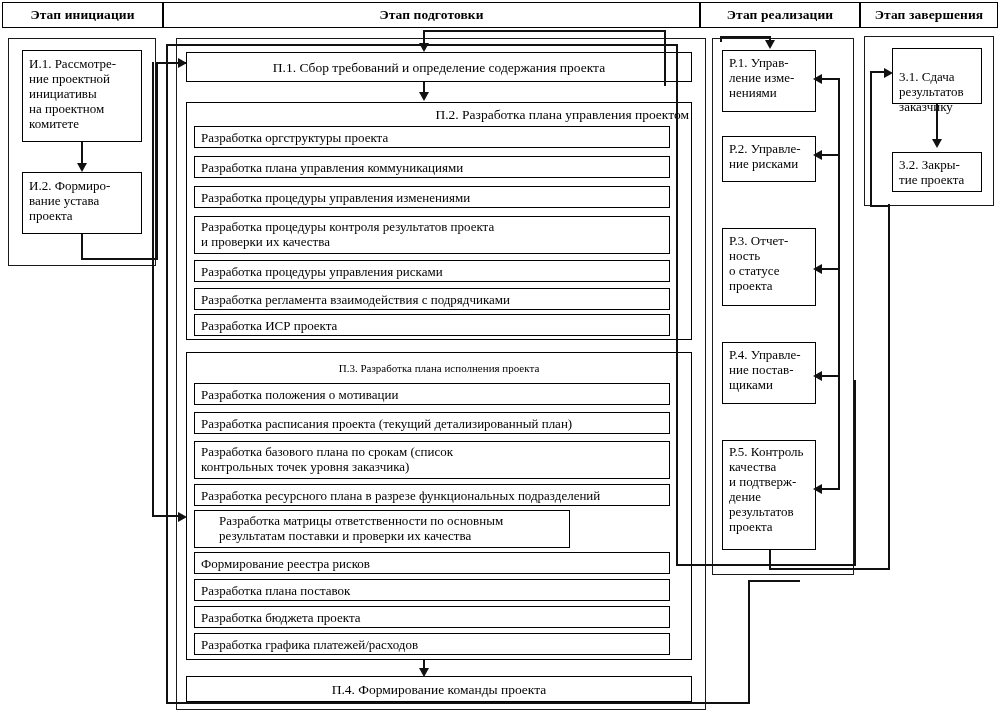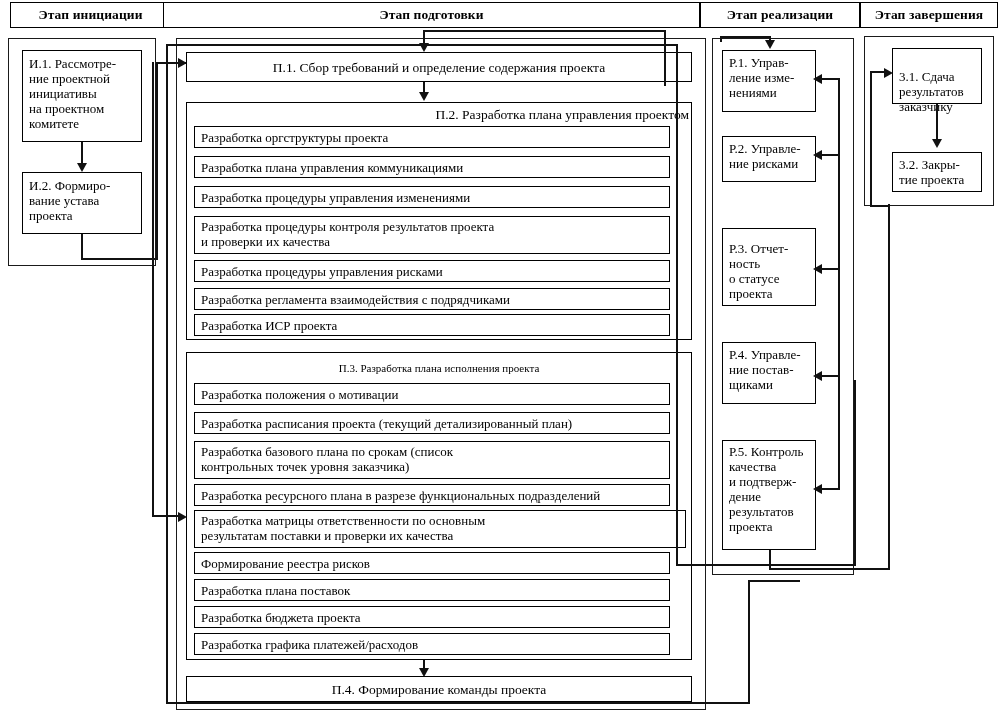--- a/index.html
+++ b/index.html
@@ -28,21 +28,21 @@
   .ar{position:absolute;width:0;height:0;}
   .ar-d{border-left:5.5px solid transparent;border-right:5.5px solid transparent;border-top:9px solid #111;}
   .ar-l{border-top:5.5px solid transparent;border-bottom:5.5px solid transparent;border-right:9px solid #111;}
   .ar-r{border-top:5.5px solid transparent;border-bottom:5.5px solid transparent;border-left:9px solid #111;}
 </style>
 </head>
 <body>
 
 <div id="page">
 
-  <div class="hdr" style="left:2px;top:2px;width:161px;height:26px;margin-left:8px;">Этап инициации</div>
+  <div class="hdr" style="left:2px;top:2px;width:161px;height:26px;">Этап инициации</div>
   <div class="hdr" style="left:163px;top:2px;width:537px;height:26px;">Этап подготовки</div>
   <div class="hdr" style="left:700px;top:2px;width:160px;height:26px;">Этап реализации</div>
   <div class="hdr" style="left:860px;top:2px;width:138px;height:26px;">Этап завершения</div>
 
   <div class="thin" style="left:8px;top:38px;width:148px;height:228px;"></div>
 
   <div class="thin" style="left:176px;top:38px;width:530px;height:672px;"></div>
 
   <div class="thin" style="left:712px;top:38px;width:142px;height:537px;"></div>
 
@@ -90,21 +90,21 @@
   <div class="box lbl lft" style="left:194px;top:314px;width:476px;height:22px;">Разработка ИСР проекта</div>
 
   <div class="grp" style="left:186px;top:352px;width:506px;height:308px;"></div>
   <div class="lbl" style="left:186px;top:361px;width:506px;text-align:center;font-size:11px;">П.3. Разработка плана исполнения проекта</div>
 
   <div class="box lbl lft" style="left:194px;top:383px;width:476px;height:22px;">Разработка положения о мотивации</div>
   <div class="box lbl lft" style="left:194px;top:412px;width:476px;height:22px;">Разработка расписания проекта (текущий детализированный план)</div>
   <div class="box lbl" style="left:194px;top:441px;width:476px;height:38px;white-space:pre-line;padding:2px 6px;">Разработка базового плана по срокам (список
 контрольных точек уровня заказчика)</div>
   <div class="box lbl lft" style="left:194px;top:484px;width:476px;height:22px;">Разработка ресурсного плана в разрезе функциональных подразделений</div>
-  <div class="box lbl" style="left:194px;top:510px;width:492px;height:38px;white-space:pre-line;padding:2px 6px;">Разработка матрицы ответственности по основным
+  <div class="box lbl" style="left:194px;top:510px;width:376px;height:38px;white-space:pre-line;padding:2px 24px;">Разработка матрицы ответственности по основным
 результатам поставки и проверки их качества</div>
   <div class="box lbl lft" style="left:194px;top:552px;width:476px;height:22px;">Формирование реестра рисков</div>
   <div class="box lbl lft" style="left:194px;top:579px;width:476px;height:22px;">Разработка плана поставок</div>
   <div class="box lbl lft" style="left:194px;top:606px;width:476px;height:22px;">Разработка бюджета проекта</div>
   <div class="box lbl lft" style="left:194px;top:633px;width:476px;height:22px;">Разработка графика платежей/расходов</div>
 
   <div class="ar ar-r" style="left:178px;top:512px;"></div>
 
   <div class="ln lv" style="left:423px;top:660px;height:10px;"></div>
   <div class="ar ar-d" style="left:418.5px;top:668px;"></div>
@@ -114,21 +114,21 @@
   <div class="ln lh" style="left:166px;top:44px;width:510px;"></div>
 
   <div class="ln lv" style="left:152px;top:62px;height:455px;"></div>
   <div class="ln lh" style="left:152px;top:515.4px;width:30px;"></div>
 
   <div class="box lbl tl" style="left:722px;top:50px;width:94px;height:62px;white-space:pre-line;padding-top:4px;">Р.1. Управ-
 ление изме-
 нениями</div>
   <div class="box lbl tl" style="left:722px;top:136px;width:94px;height:46px;white-space:pre-line;padding-top:4px;">Р.2. Управле-
 ние рисками</div>
-  <div class="box lbl tl" style="left:722px;top:228px;width:94px;height:78px;white-space:pre-line;padding-top:12px;">Р.3. Отчет-
+  <div class="box lbl tl" style="left:722px;top:228px;width:94px;height:78px;white-space:pre-line;padding-top:4px;">Р.3. Отчет-
 ность
 о статусе
 проекта</div>
   <div class="box lbl tl" style="left:722px;top:342px;width:94px;height:62px;white-space:pre-line;padding-top:4px;">Р.4. Управле-
 ние постав-
 щиками</div>
   <div class="box lbl tl" style="left:722px;top:440px;width:94px;height:110px;white-space:pre-line;">Р.5. Контроль
 качества
 и подтверж-
 дение

